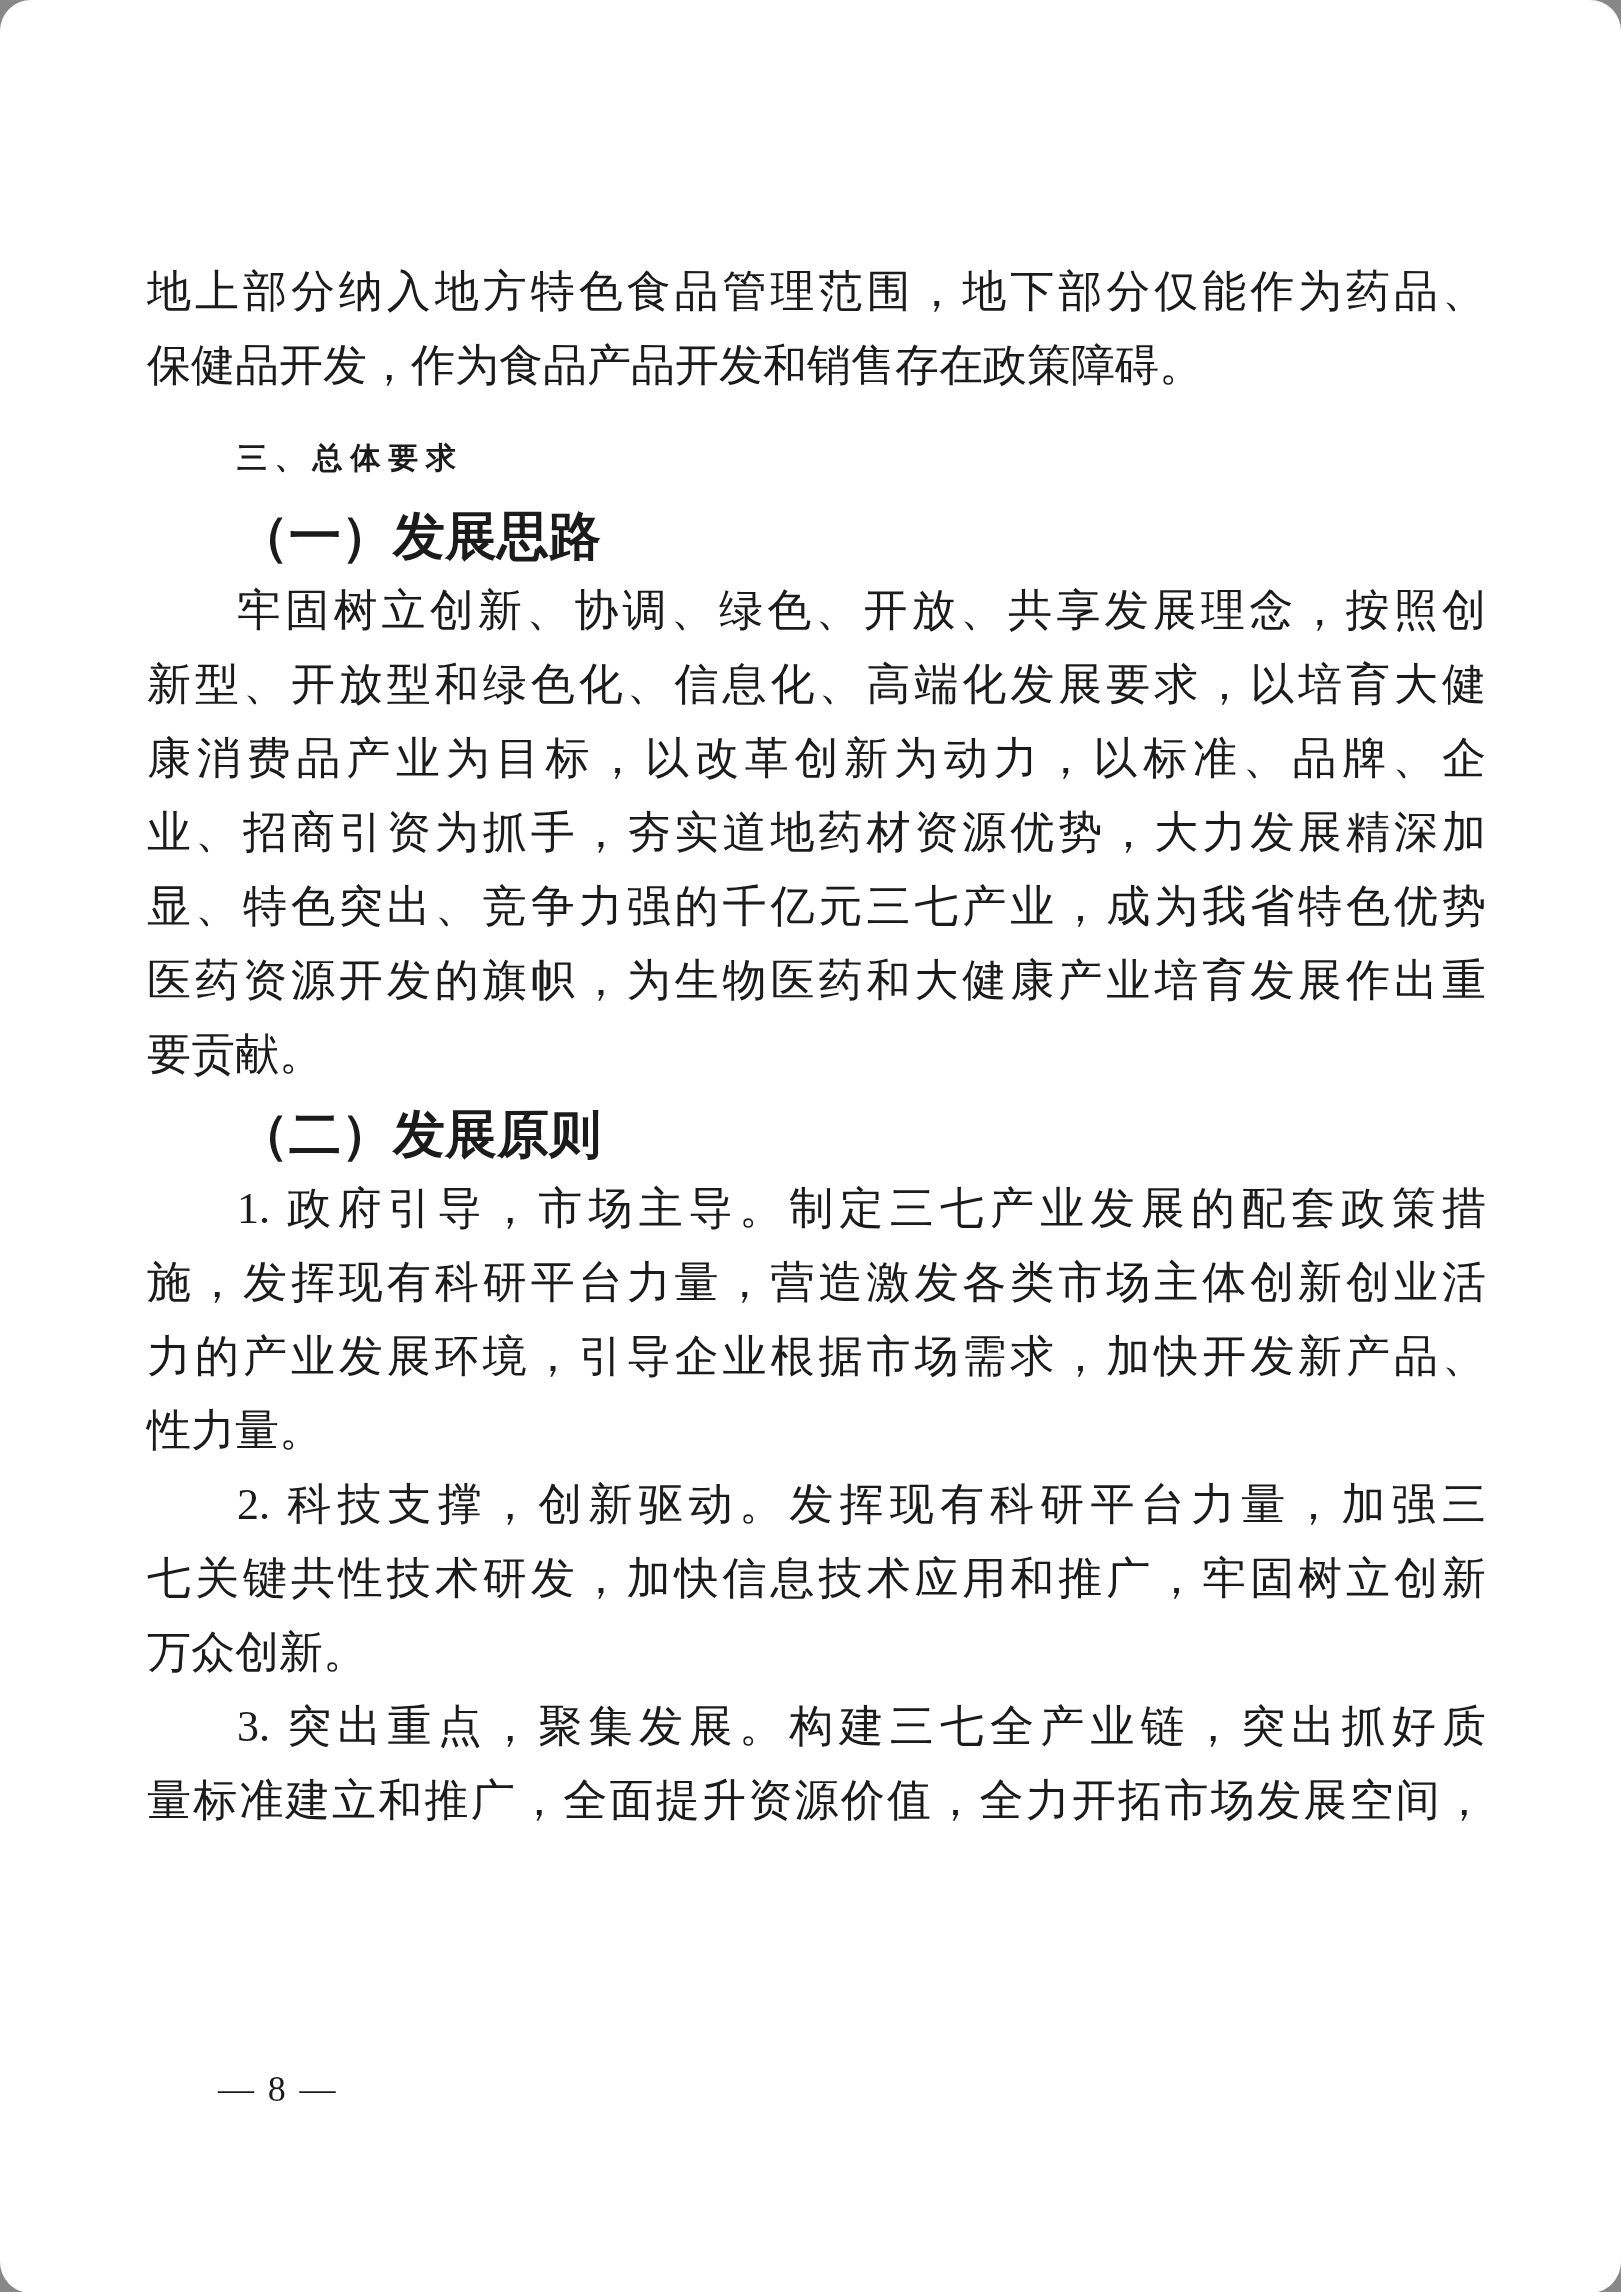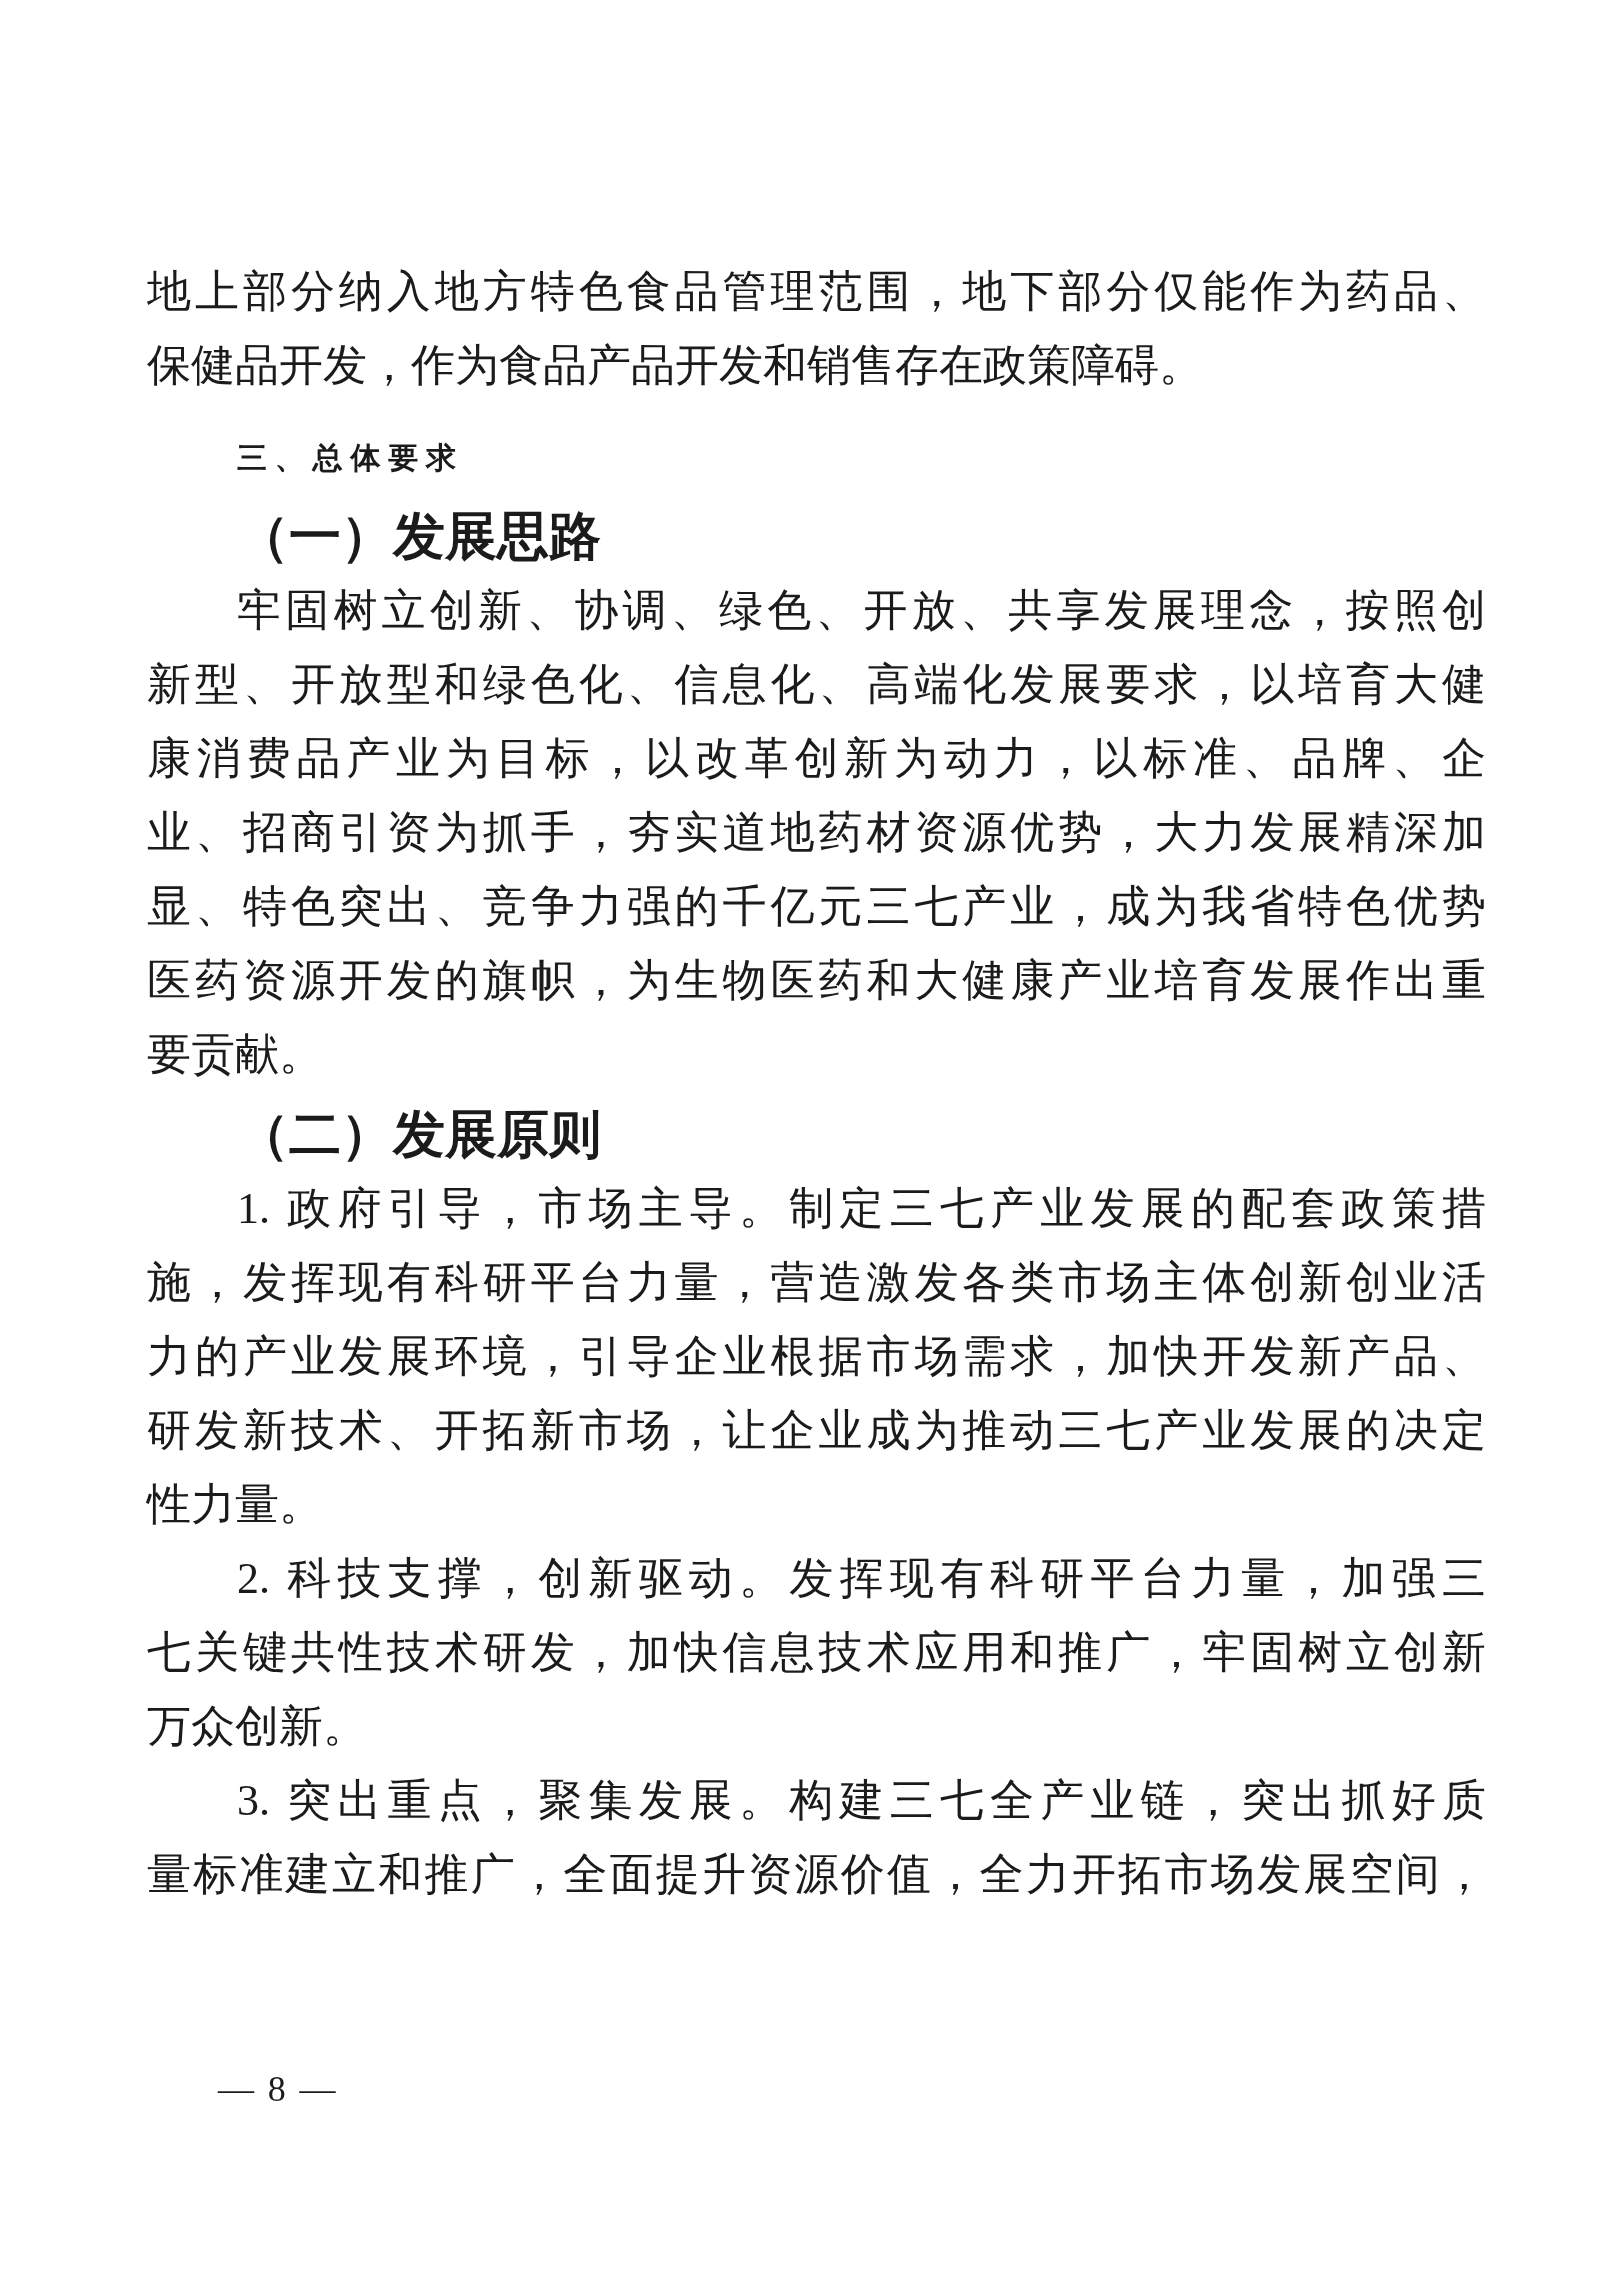--- a/index.html
+++ b/index.html
@@ -2,21 +2,21 @@
 <html style="--paper: #ffffff; --ink: #1b1b1b;"><head>
 <meta charset="utf-8">
 <style>
   :root { --ink:#1b1b1b; --paper:#ffffff; }
   * { margin:0; padding:0; box-sizing:border-box; }
   html,body { background:#888; }
   .page {
     position:relative; width:1621px; height:2293px;
     background:var(--paper); color:var(--ink);
     font-family:"Liberation Serif","DejaVu Serif",serif;
-    overflow:hidden; margin:0 auto;
+    overflow:hidden; margin:0 auto;border-radius:31px;
   }
   .text-block { position:absolute; left:147px; top:255px; width:1339px; }
   .line {
     font-size:44px; line-height:74px;
     text-align:justify;
   }
   .line.fill { text-align-last:justify; }
   .line.end  { text-align-last:left; }
   .line.indent { text-indent:90px; }
   .h1 {
@@ -47,21 +47,20 @@
       <div class="line fill">新型、开放型和绿色化、信息化、高端化发展要求，以培育大健</div>
       <div class="line fill">康消费品产业为目标，以改革创新为动力，以标准、品牌、企</div>
       <div class="line fill">业、招商引资为抓手，夯实道地药材资源优势，大力发展精深加</div>
       <div class="line fill">显、特色突出、竞争力强的千亿元三七产业，成为我省特色优势</div>
       <div class="line fill">医药资源开发的旗帜，为生物医药和大健康产业培育发展作出重</div>
       <div class="line end">要贡献。</div>
       <div class="h2">（二）发展原则</div>
       <div class="line fill indent">1. 政府引导，市场主导。制定三七产业发展的配套政策措</div>
       <div class="line fill">施，发挥现有科研平台力量，营造激发各类市场主体创新创业活</div>
       <div class="line fill">力的产业发展环境，引导企业根据市场需求，加快开发新产品、</div>
-      <div class="line fill">研发新技术、开拓新市场，让企业成为推动三七产业发展的决定</div>
       <div class="line end">性力量。</div>
       <div class="line fill indent">2. 科技支撑，创新驱动。发挥现有科研平台力量，加强三</div>
       <div class="line fill">七关键共性技术研发，加快信息技术应用和推广，牢固树立创新</div>
       <div class="line end">万众创新。</div>
       <div class="line fill indent">3. 突出重点，聚集发展。构建三七全产业链，突出抓好质</div>
       <div class="line fill">量标准建立和推广，全面提升资源价值，全力开拓市场发展空间，</div>
     </main>
   <footer class="page-footer">
     <span>—</span>
     <span>8</span>

